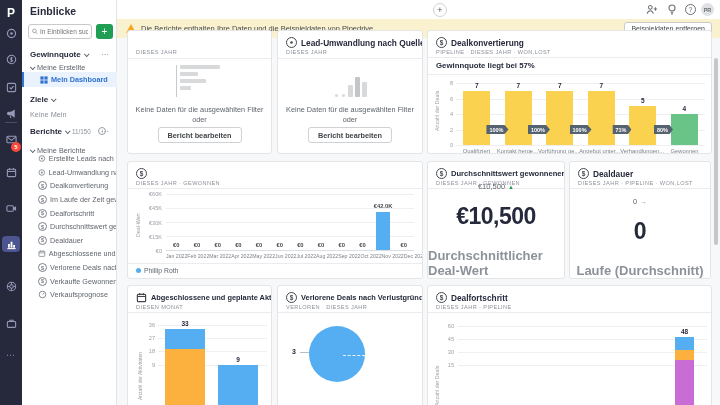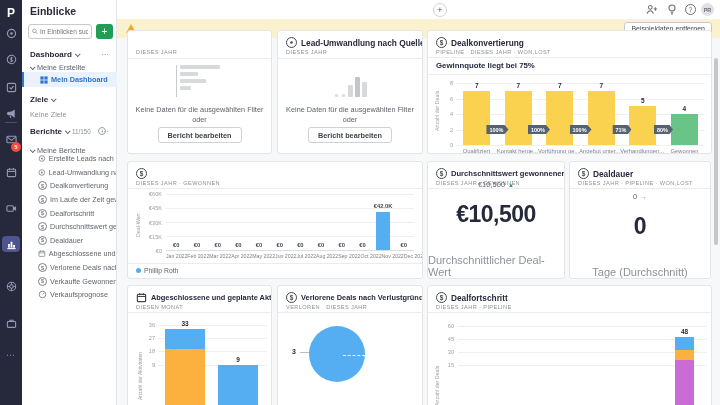--- a/index.html
+++ b/index.html
@@ -102,21 +102,21 @@
   .mxlabs { position:absolute; left:38px; right:8px; top:91px; display:flex; }
   .mxlabs .xlab { flex:1; font-size:5.2px; }
   .legend { position:absolute; left:8px; top:105px; display:flex; align-items:center; gap:3px; font-size:6.8px; color:#5f646b; }
   .ldot { width:5px; height:5px; border-radius:50%; background:#56aef2; }
 
   
   .kpi { position:absolute; left:0; right:0; top:44px; bottom:0; display:flex; flex-direction:column; align-items:center; justify-content:flex-end; gap:12px; }
   .kpi .delta { font-size:7.5px; color:#5f646b; display:flex; align-items:center; gap:3px; }
   .kpi .up { color:#1f9e54; font-size:6px; } .kpi .flat { color:#8d929a; font-size:7px; }
   .kpi .big { font-size:23px; font-weight:bold; color:#26293c; letter-spacing:-.5px; }
-  .kpi .cap { font-size:11px; color:#8d929a; margin-top:14px; }
+  .kpi .cap { font-size:13px; color:#8d929a; margin-top:6px;font-weight:bold; }
 
   
   .seg { position:absolute; left:0; width:100%; }
   .sblue { background:#56aef2; } .sorange { background:#fcb03d; } .spurple { background:#c96cd6; }
   .sval { position:absolute; width:100%; text-align:center; font-size:6.5px; font-weight:bold; color:#26293c; top:-9px; }
 
   
   .pie { position:absolute; left:31px; top:40px; width:56px; height:56px; border-radius:50%; background:#56aef2; cursor:pointer; }
   .pie-dash { position:absolute; left:34px; top:29px; width:22px; border-top:1px dashed rgba(255,255,255,.85); }
   .pie-val { position:absolute; left:14px; top:62px; font-size:7px; font-weight:bold; color:#26293c; }
@@ -213,21 +213,21 @@
           <circle cx="4" cy="4" r="3" fill="none" stroke="#8d929a" stroke-width="1.3"></circle>
           <path d="M6.3 6.3L9 9" stroke="#8d929a" stroke-width="1.3"></path>
         </svg>
       <input placeholder="In Einblicken suchen" style="">
     </div>
     <div class="np-add">
         <span>+</span>
       </div>
 
     <div class="np-sec" style="top:50px;">
-        <span>Dashboard</span>
+        <span>Gewinnquote</span>
         <span class="chev"></span>
       </div>
     <div class="np-more" style="top:50px;">⋯</div>
     <div class="np-sub" style="top:63px;">
         <span class="chev"></span>
         <span>Meine Erstellte</span>
       </div>
     <div class="np-sel">
       <span class="bar"></span>
       <svg width="8" height="8" viewBox="0 0 10 10">
@@ -237,21 +237,21 @@
           <rect x="5.5" y="5.5" width="4" height="4" fill="#2f72cf"></rect>
         </svg>
       <span class="lbl">Mein Dashboard</span>
     </div>
 
     <div class="np-sec" style="top:95px;">
         <span>Ziele</span>
         <span class="chev"></span>
       </div>
     <div class="np-sub" style="top:110px; color:#8d929a;">
-        <span>Keine Ziele</span>
+        <span>Keine Mein</span>
       </div>
 
     <div class="np-sec" style="top:127px;">
         <span>Berichte</span>
         <span class="chev"></span>
       </div>
     <div class="np-count">11/150</div>
     <div class="np-info">
         <span>i</span>
       </div>
@@ -355,20 +355,21 @@
       <div class="qmark">
           <span>?</span>
         </div>
       <div class="avatar">
           <span>PR</span>
         </div>
     </div>
 
     <div class="banner">
       <span class="warn-tri"></span>
+      <span class="banner-text">Die Berichte enthalten Ihre Daten und die Beispieldaten von Pipedrive.</span>
       <span class="banner-btn">Beispieldaten entfernen</span>
     </div>
 
     <div class="dh-title">Mein Dashboard</div>
     <div class="dh-btns">
       <span class="btn">
           <svg width="8" height="8" viewBox="0 0 12 12">
             <rect x="1.5" y="2.5" width="9" height="8" rx="1" fill="none" stroke="#55595e" stroke-width="1.2"></rect>
             <path d="M1.5 5h9 M4 1.2v2.4 M8 1.2v2.4" stroke="#55595e" stroke-width="1.1"></path>
           </svg>
@@ -436,21 +437,21 @@
 
     <div class="card" style="left:310px; top:30px; width:285px; height:124px;">
       <div class="chd">
           <span class="circ-ic hd">
             <span>$</span>
           </span>
           <span class="t">Dealkonvertierung</span>
         </div>
       <div class="cfilters">PIPELINE · DIESES JAHR · WON,LOST</div>
       <div class="chr" style="top:26px;"></div>
-      <div class="fun-head">Gewinnquote liegt bei 75%</div>
+      <div class="fun-head">Gewinnquote liegt bei 57%</div>
       <div class="chr" style="top:43px;"></div>
       <span class="ylab" style="left:6px; top:100px;">Anzahl der Deals</span>
       <div style="position:absolute; left:14px; top:52px; width:11px; height:62px;">
         <span class="ytick" style="width:11px; top:-3px;">8</span>
         <span class="ytick" style="width:11px; top:calc(25% - 3px);">6</span>
         <span class="ytick" style="width:11px; top:calc(50% - 3px);">4</span>
         <span class="ytick" style="width:11px; top:calc(75% - 3px);">2</span>
         <span class="ytick" style="width:11px; top:calc(100% - 3px);">0</span>
       </div>
       <div class="fplot">
@@ -616,21 +617,21 @@
           <span class="t">Dealdauer</span>
         </div>
       <div class="cfilters">DIESES JAHR · PIPELINE · WON,LOST</div>
       <div class="chr" style="top:26px;"></div>
       <div class="kpi">
         <span class="delta">
             <span>0</span>
             <span class="flat">→</span>
           </span>
         <span class="big">0</span>
-        <span class="cap">Tage (Durchschnitt)</span>
+        <span class="cap">Laufe (Durchschnitt)</span>
       </div>
     </div>
 
     <div class="card" style="left:10px; top:285px; width:145px; height:130px;">
       <div class="chd">
           <svg width="11" height="11" viewBox="0 0 12 12">
             <rect x="1.5" y="2.5" width="9" height="8" rx="1" fill="none" stroke="#44484e" stroke-width="1.3"></rect>
             <path d="M1.5 5h9 M4 1.2v2.4 M8 1.2v2.4" stroke="#44484e" stroke-width="1.1"></path>
           </svg>
           <span class="t" style="font-size:7.4px;">Abgeschlossene und geplante Aktivitäten</span>

